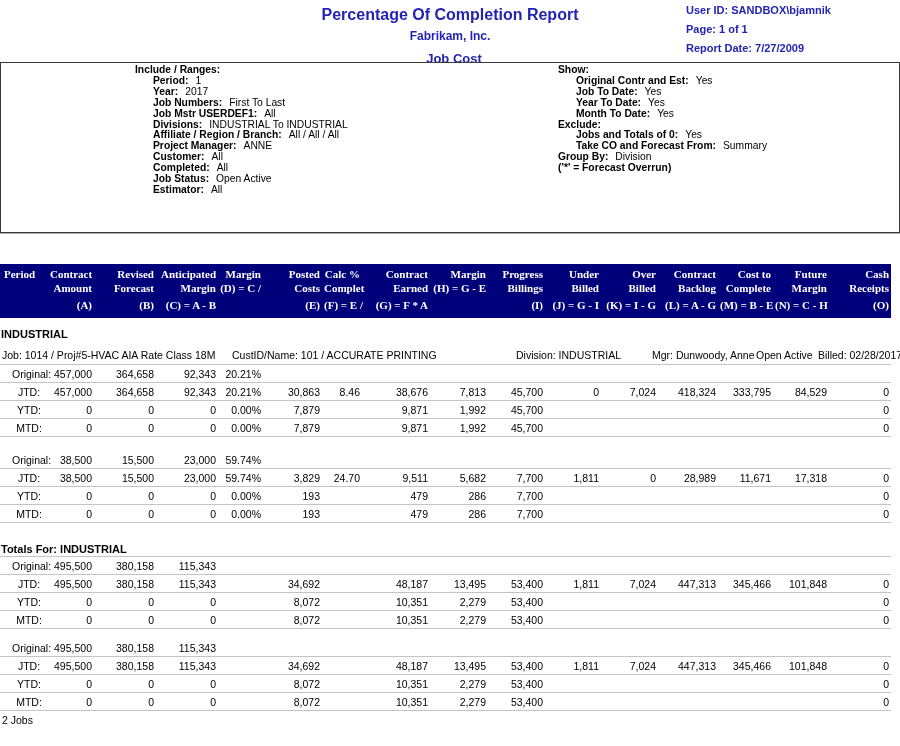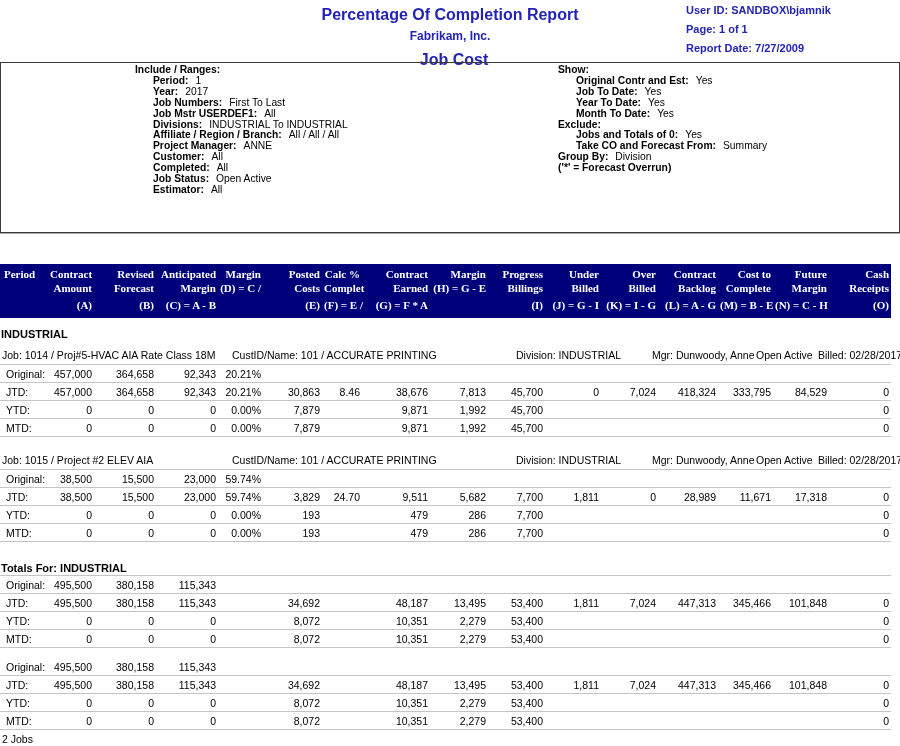--- a/index.html
+++ b/index.html
@@ -4,21 +4,21 @@
 <style>
   html,body{margin:0;padding:0;}
   body{
     width:900px;height:746px;overflow:hidden;background:#fff;color:#000;
     font-family:"Liberation Sans",sans-serif;font-size:11px;position:relative;
   }
   
   .hdr{position:relative;height:62px;}
   .hdr-title{padding-top:6px;text-align:center;font-size:16px;font-weight:bold;color:#2323b4;}
   .hdr-company{margin-top:5px;text-align:center;font-size:12px;font-weight:bold;color:#2323b4;}
-  .hdr-module{margin-top:8px;text-align:center;font-size:16px;font-weight:bold;color:#2323b4;padding-left:8px;}
+  .hdr-module{margin-top:8px;text-align:center;font-size:13px;font-weight:bold;color:#2323b4;padding-left:8px;}
   .hdr-info{position:absolute;top:1px;left:686px;font-size:11px;font-weight:bold;color:#2323b4;line-height:19px;white-space:nowrap;}
   
   .params{
     position:relative;height:171px;box-sizing:border-box;border:1px solid #3a3a3a;
     box-shadow:0 1px 0 #aaa;overflow:hidden;font-size:10.3px;line-height:10.9px;white-space:nowrap;
   }
   .params-col{position:absolute;top:2px;}
   .col-include{left:134px;}
   .col-show{left:557px;}
   .param-title{font-weight:bold;}
@@ -29,21 +29,21 @@
   table.grid{margin-top:31px;border-collapse:collapse;table-layout:fixed;width:891px;}
   table.grid th{
     background:#00007b;color:#fff;font-family:"Liberation Serif",serif;font-weight:bold;
     font-size:11px;text-align:right;vertical-align:top;padding:3px 2px 6px 2px;white-space:nowrap;
   }
   table.grid th.first{text-align:left;padding-left:4px;}
   table.grid th div{min-height:14px;line-height:14px;}
   table.grid th div.l3{margin-top:3px;}
   table.grid td{font-size:10.5px;white-space:nowrap;vertical-align:bottom;}
   tr.data-row td{border-bottom:1px solid #c4c4c4;padding:3px 2px 2px 2px;text-align:right;}
-  tr.data-row td.row-label{text-align:left;padding-left:6px;}
+  tr.data-row td.row-label{text-align:center;padding-left:12px;}
   tr.division-row td{font-weight:bold;font-size:11px;padding:2px 0 2px 1px;}
   tr.totals-row td{font-weight:bold;font-size:11px;padding:2px 0 1px 1px;border-bottom:1px solid #c4c4c4;}
   tr.jobinfo-row td{border-bottom:1px solid #c4c4c4;padding:1px 0;}
   .jobinfo-wrap{position:relative;height:16px;}
   .jobinfo-wrap span{position:absolute;top:2px;font-size:10.5px;white-space:nowrap;}
   tr.spacer td{border:none;padding:0;}
   .tfooter{font-size:10.5px;padding:3px 0 0 2px;}
 </style>
 </head>
 <body>
@@ -281,32 +281,20 @@
         <td></td>
         <td></td>
         <td></td>
         <td></td>
         <td></td>
         <td>0</td>
       </tr>
       <tr class="spacer">
         <td colspan="16" style="height: 14px;"></td>
       </tr>
-      <tr class="jobinfo-row">
-        <td colspan="16">
-          <div class="jobinfo-wrap">
-            <span style="left: 2px;">Job: 1015 / Project #2 ELEV AIA</span>
-            <span style="left: 232px;">CustID/Name: 101 / ACCURATE PRINTING</span>
-            <span style="left: 516px;">Division: INDUSTRIAL</span>
-            <span style="left: 652px;">Mgr: Dunwoody, Anne</span>
-            <span style="left: 756px;">Open Active</span>
-            <span style="left: 818px;">Billed: 02/28/2017</span>
-          </div>
-        </td>
-      </tr>
       <tr class="data-row">
         <td class="row-label">Original:</td>
         <td>38,500</td>
         <td>15,500</td>
         <td>23,000</td>
         <td>59.74%</td>
         <td></td>
         <td></td>
         <td></td>
         <td></td>

